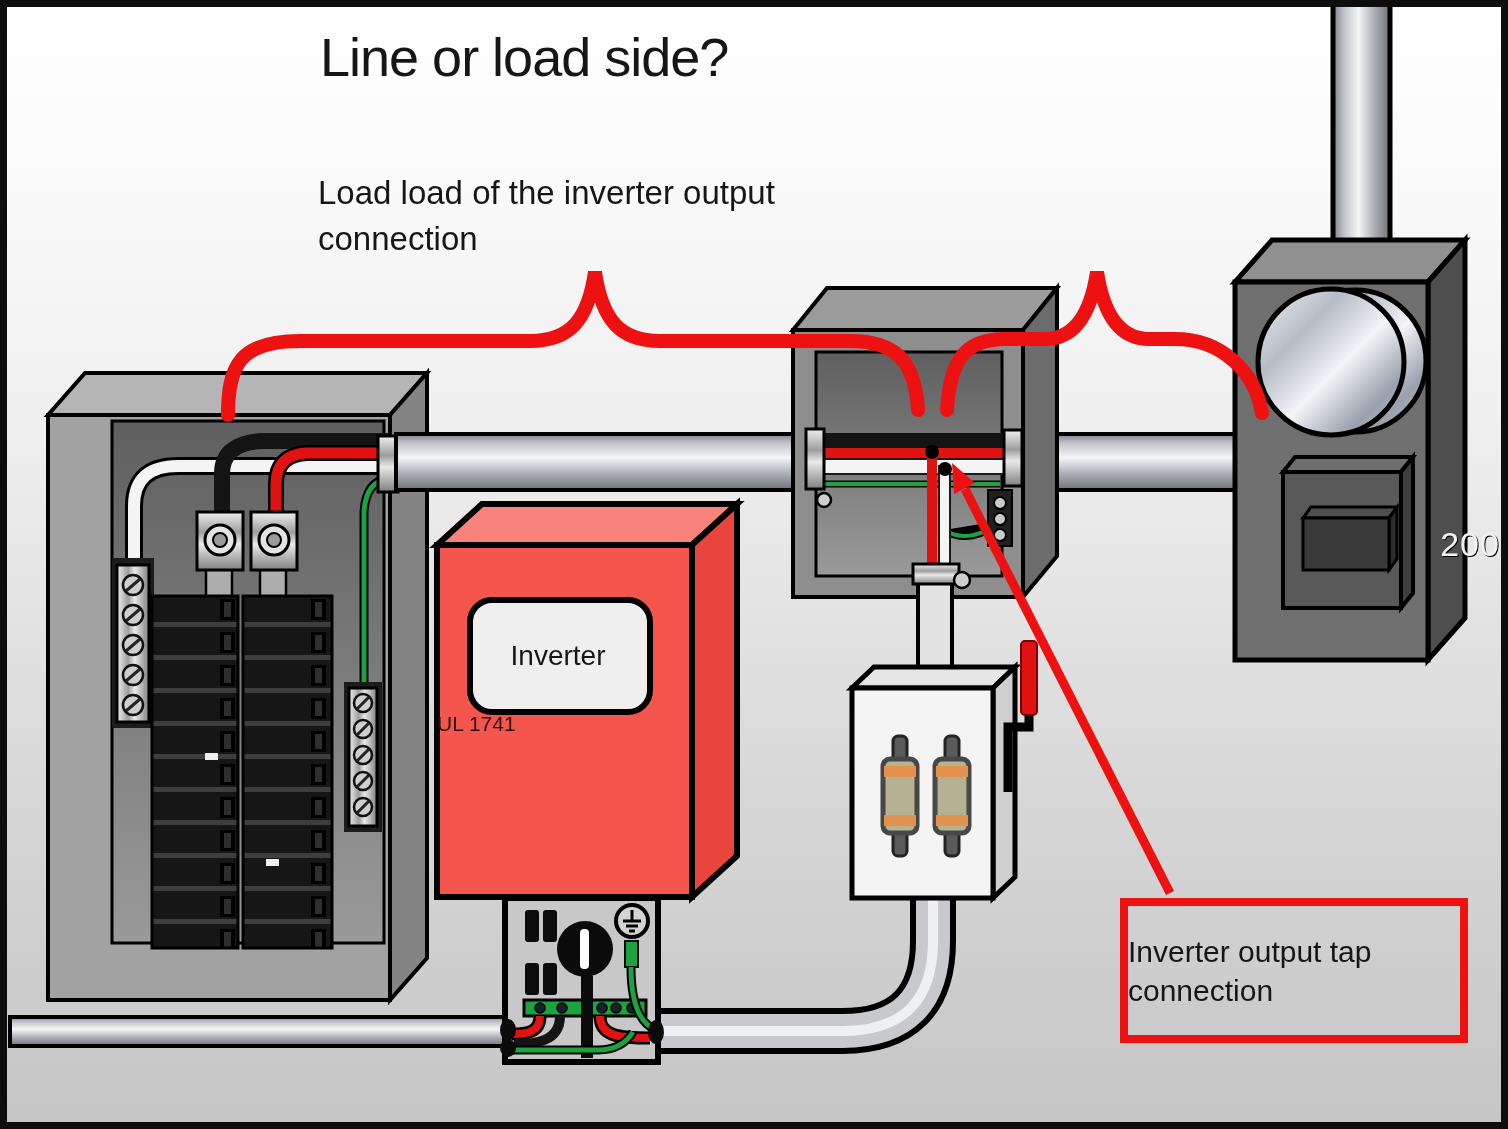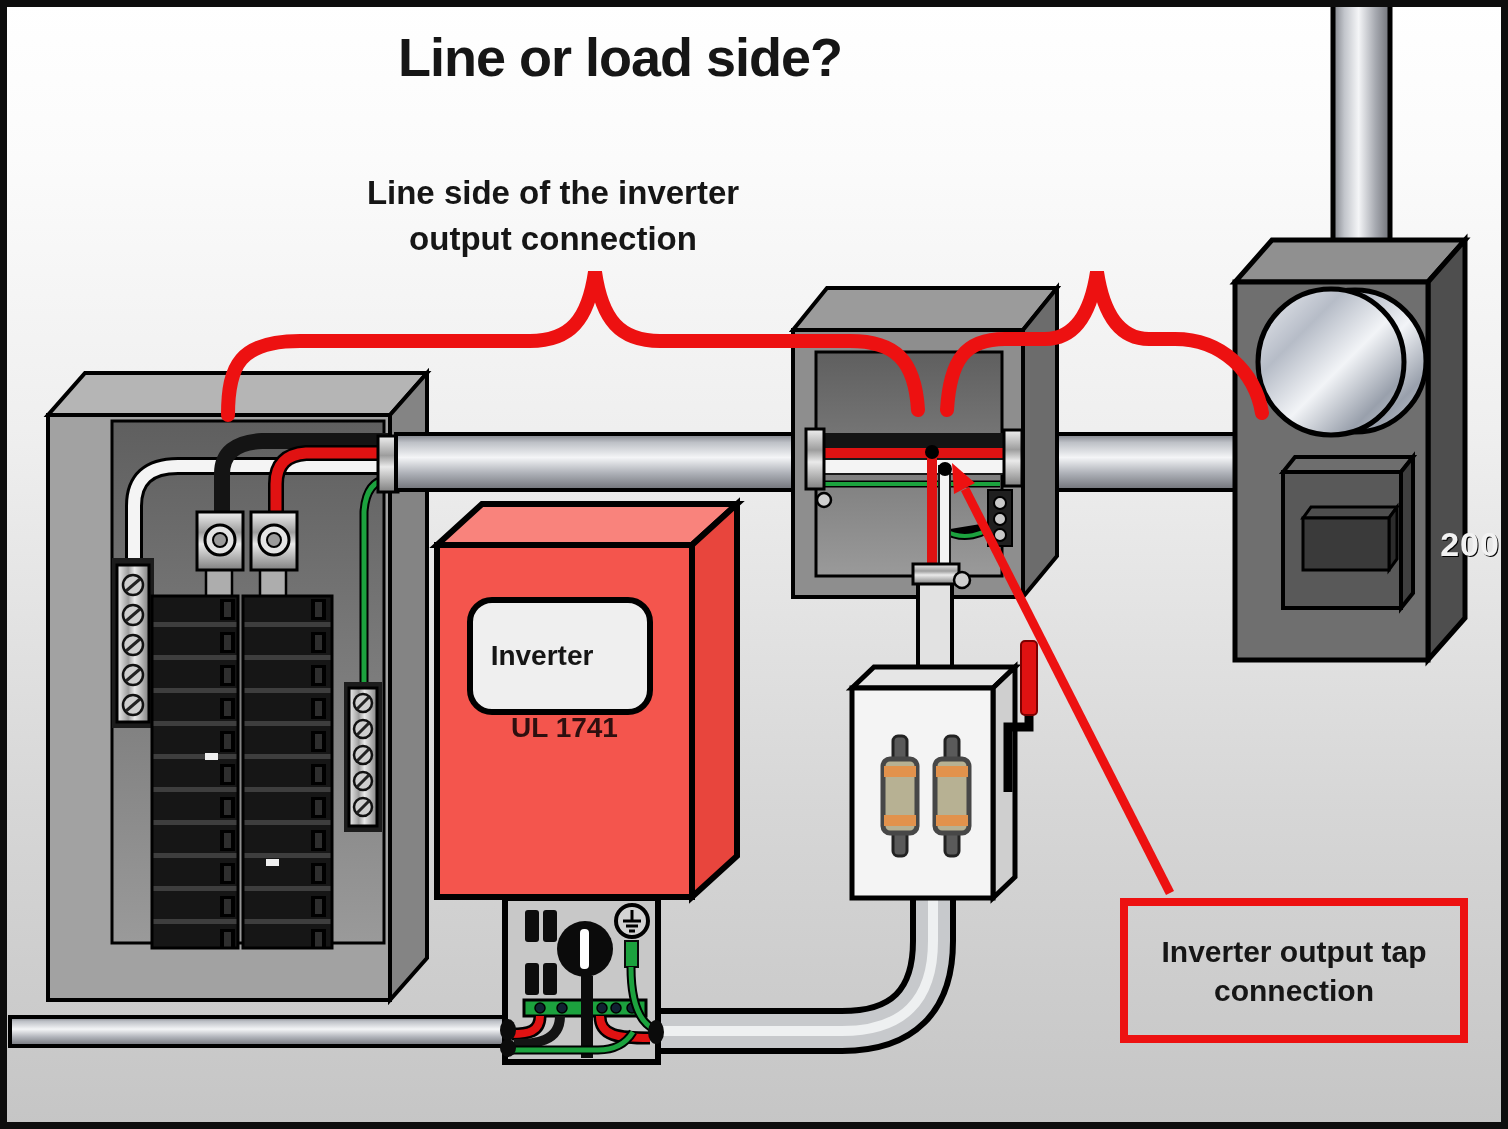--- a/index.html
+++ b/index.html
@@ -3,26 +3,26 @@
 <meta charset="utf-8">
 <style>
   html,body{margin:0;padding:0;background:#e9e9e9;}
   #stage{
     position:relative;width:1508px;height:1129px;overflow:hidden;
     background:linear-gradient(to bottom,#ffffff 0%,#fbfbfb 14%,#efefef 38%,#d6d6d6 72%,#c5c5c5 100%);
     font-family:"Liberation Sans","DejaVu Sans",sans-serif;
   }
   #frame{position:absolute;inset:0;border:7px solid #0d0d0d;pointer-events:none;z-index:50;}
   svg{position:absolute;left:0;top:0;}
-  .txt{position:absolute;color:#161616;font-weight:bold;text-align:center;z-index:20;}
+  .txt{position:absolute;color:#161616;font-weight:normal;z-index:20;}
   #title{left:320px;top:26px;width:600px;font-size:54px;letter-spacing:-1px;}
   #loadLabel{left:318px;top:170px;width:470px;font-size:33px;line-height:1.4;}
   #lineLabel{left:848px;top:166px;width:470px;font-size:33px;line-height:1.4;}
-  #inverterLabel{left:452px;top:600px;width:180px;height:112px;display:flex;align-items:center;justify-content:center;font-size:28px;}
-  #ulLabel{left:437px;top:712px;width:255px;font-size:28px;color:#2e0f0f;}
+  #inverterLabel{left:468px;top:600px;width:180px;height:112px;display:flex;align-items:center;justify-content:center;font-size:28px;}
+  #ulLabel{left:437px;top:712px;width:255px;font-size:21px;color:#2e0f0f;}
   #utilityLabel{left:455px;top:798px;width:220px;font-size:22px;line-height:1.35;color:#380f0f;}
   #meterRating{left:1379px;top:518px;width:86px;height:52px;display:flex;align-items:center;justify-content:center;
     color:#f2f2f2;font-size:34px;letter-spacing:1px;text-shadow:1px 1px 0 #000;padding-left:48px;}
   #tapBox{left:1120px;top:898px;width:348px;height:145px;border:8px solid var(--annotation-red,#ed1111);
     display:flex;align-items:center;justify-content:center;font-size:30px;line-height:1.3;box-sizing:border-box;}
   .anno{stroke:var(--annotation-red,#ed1111);fill:none;stroke-width:14;stroke-linecap:round;}
   .wire-green{stroke:var(--wire_green,#1ca23e);fill:none;}
   .wire-red{stroke:var(--wire_red,#e01212);fill:none;}
 </style>
 </head>
@@ -309,20 +309,20 @@
     <circle cx="932" cy="452" r="7" fill="#000"></circle>
     <circle cx="945" cy="469" r="7" fill="#000"></circle>
     <g>
       <line x1="1170" y1="893" x2="965" y2="489" stroke="var(--annotation-red,#ed1111)" stroke-width="9"></line>
       <polygon points="952,463 975,483 954,494" fill="var(--annotation-red,#ed1111)"></polygon>
     </g>
   </g>
 </svg>
 
 <div class="txt" id="title">Line or load side?</div>
-<div class="txt" id="loadLabel">Line side of the inverter output connection</div>
+<div class="txt" id="loadLabel">Load load of the inverter output connection</div>
 <div class="txt" id="inverterLabel">Inverter</div>
 <div class="txt" id="ulLabel">UL 1741</div>
 <div class="txt" id="meterRating">200</div>
 <div class="txt" id="tapBox">Inverter output tap connection</div>
 
 <div id="frame"></div>
 </div>
 
 </body></html>

